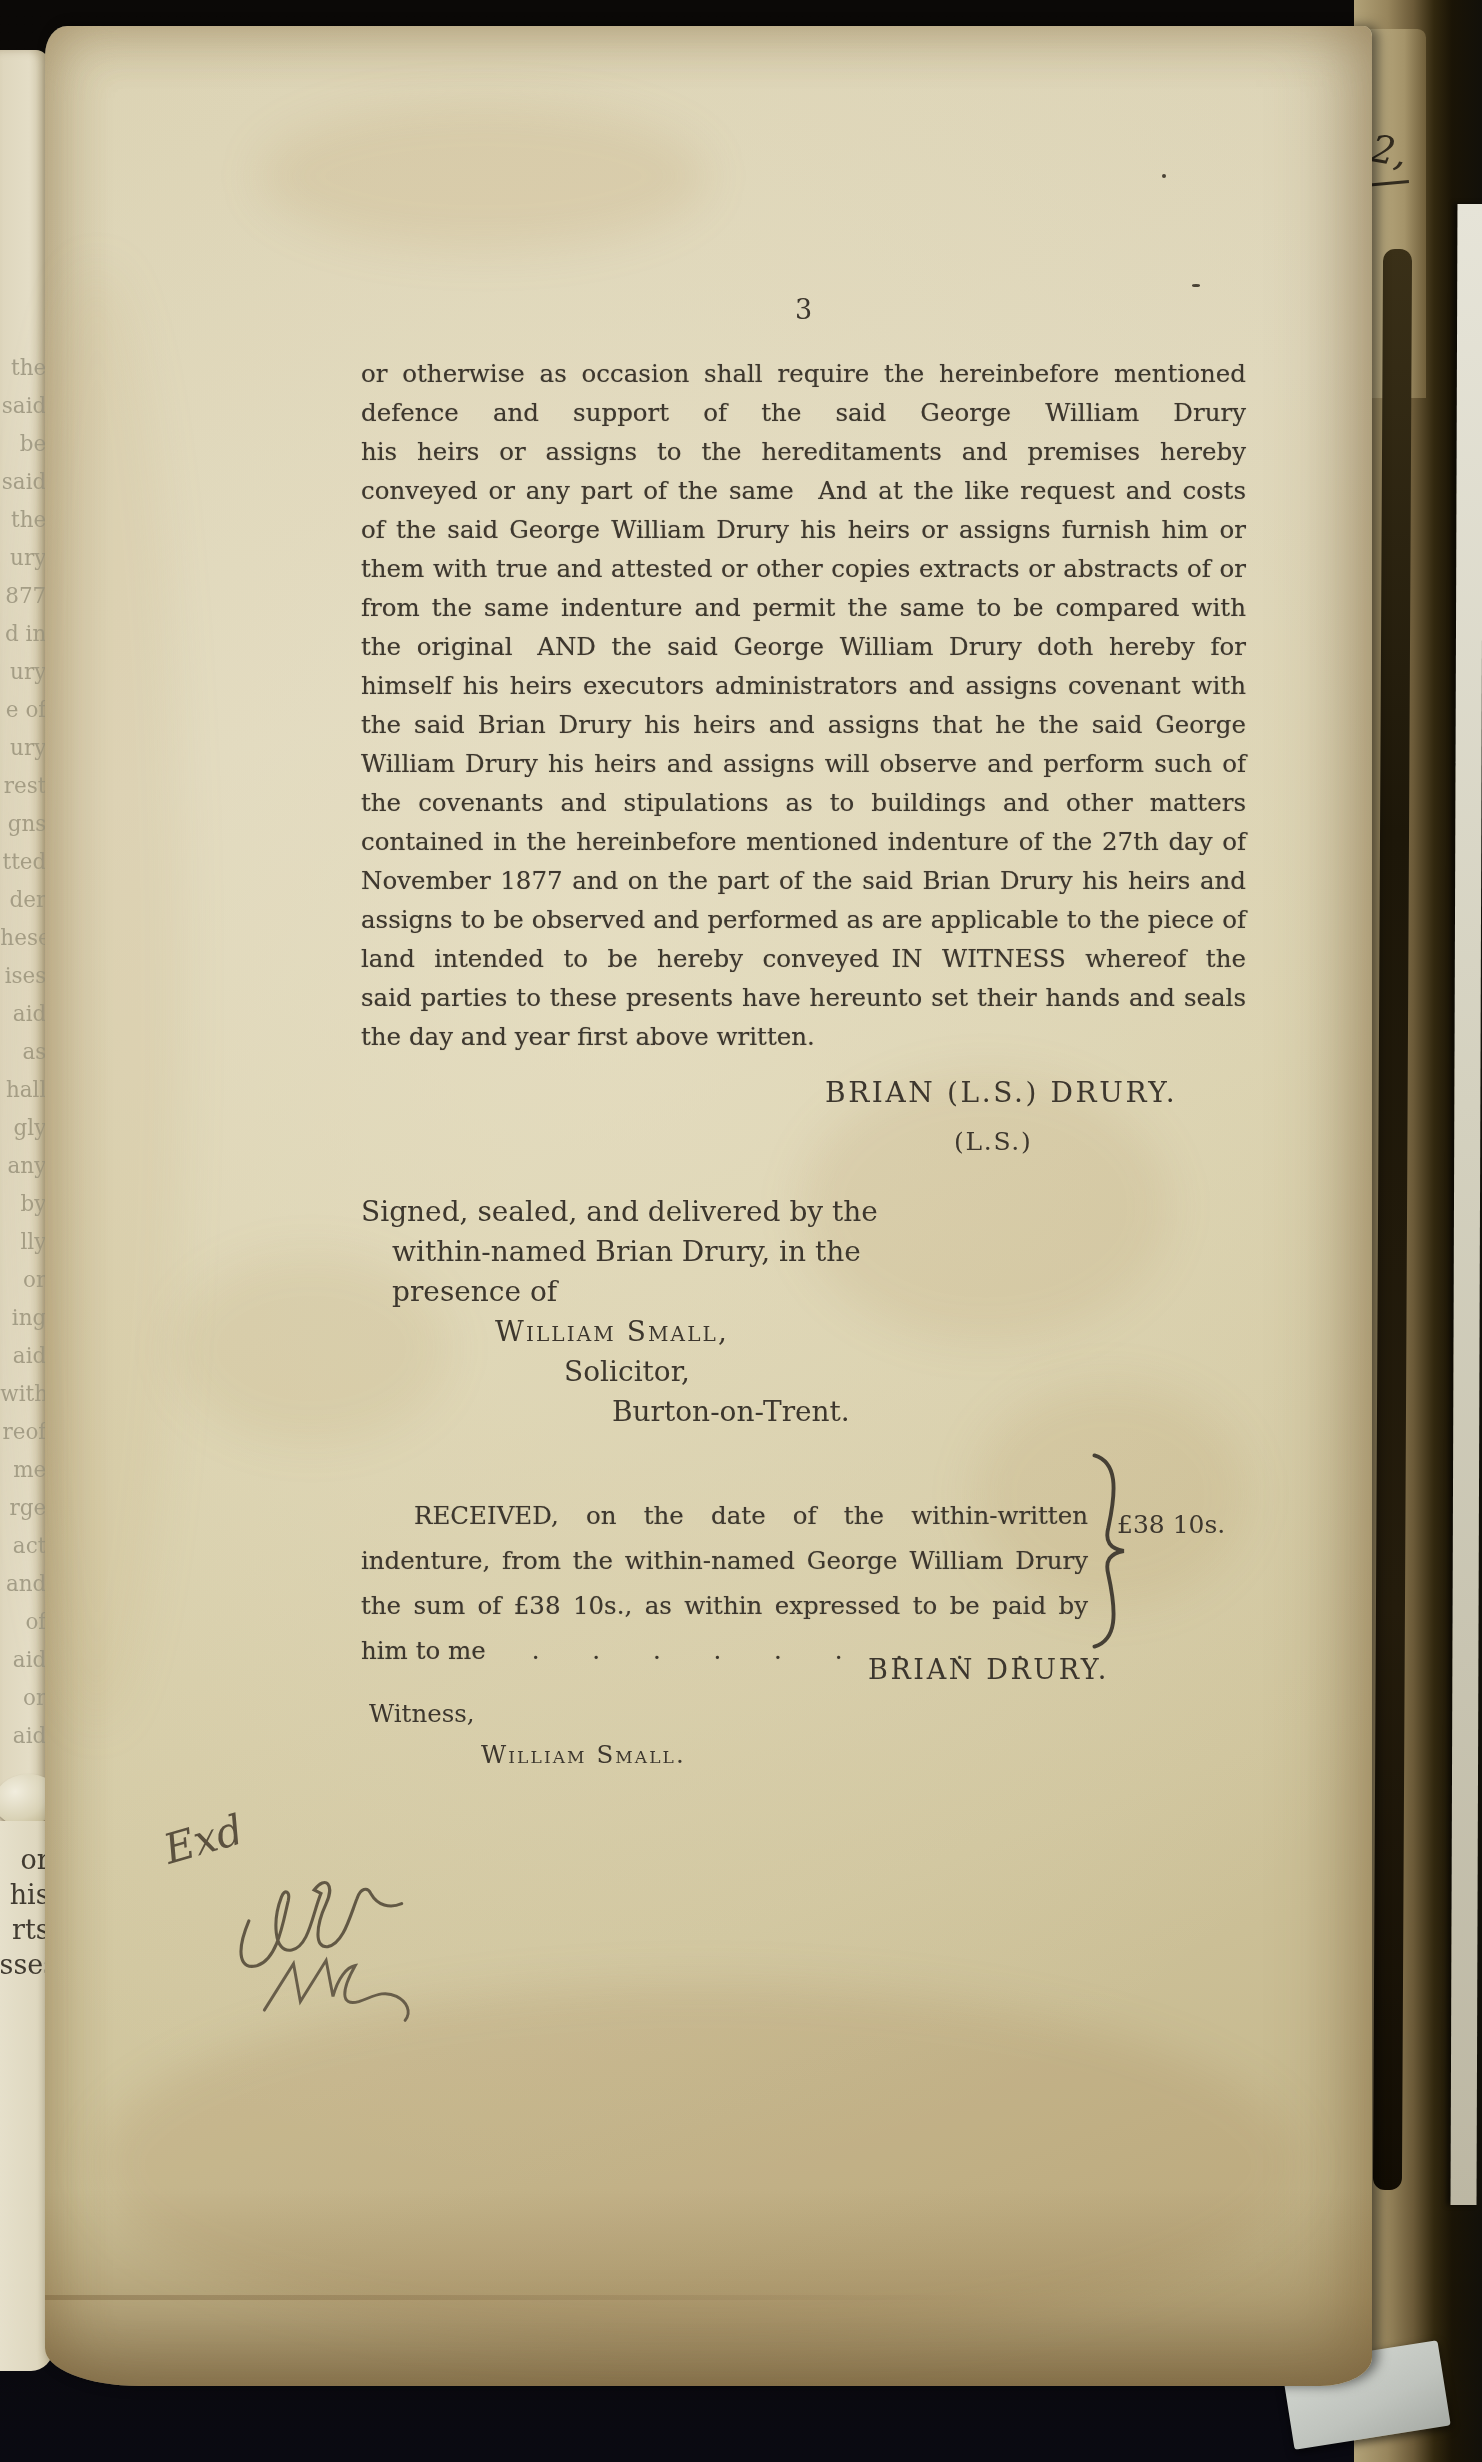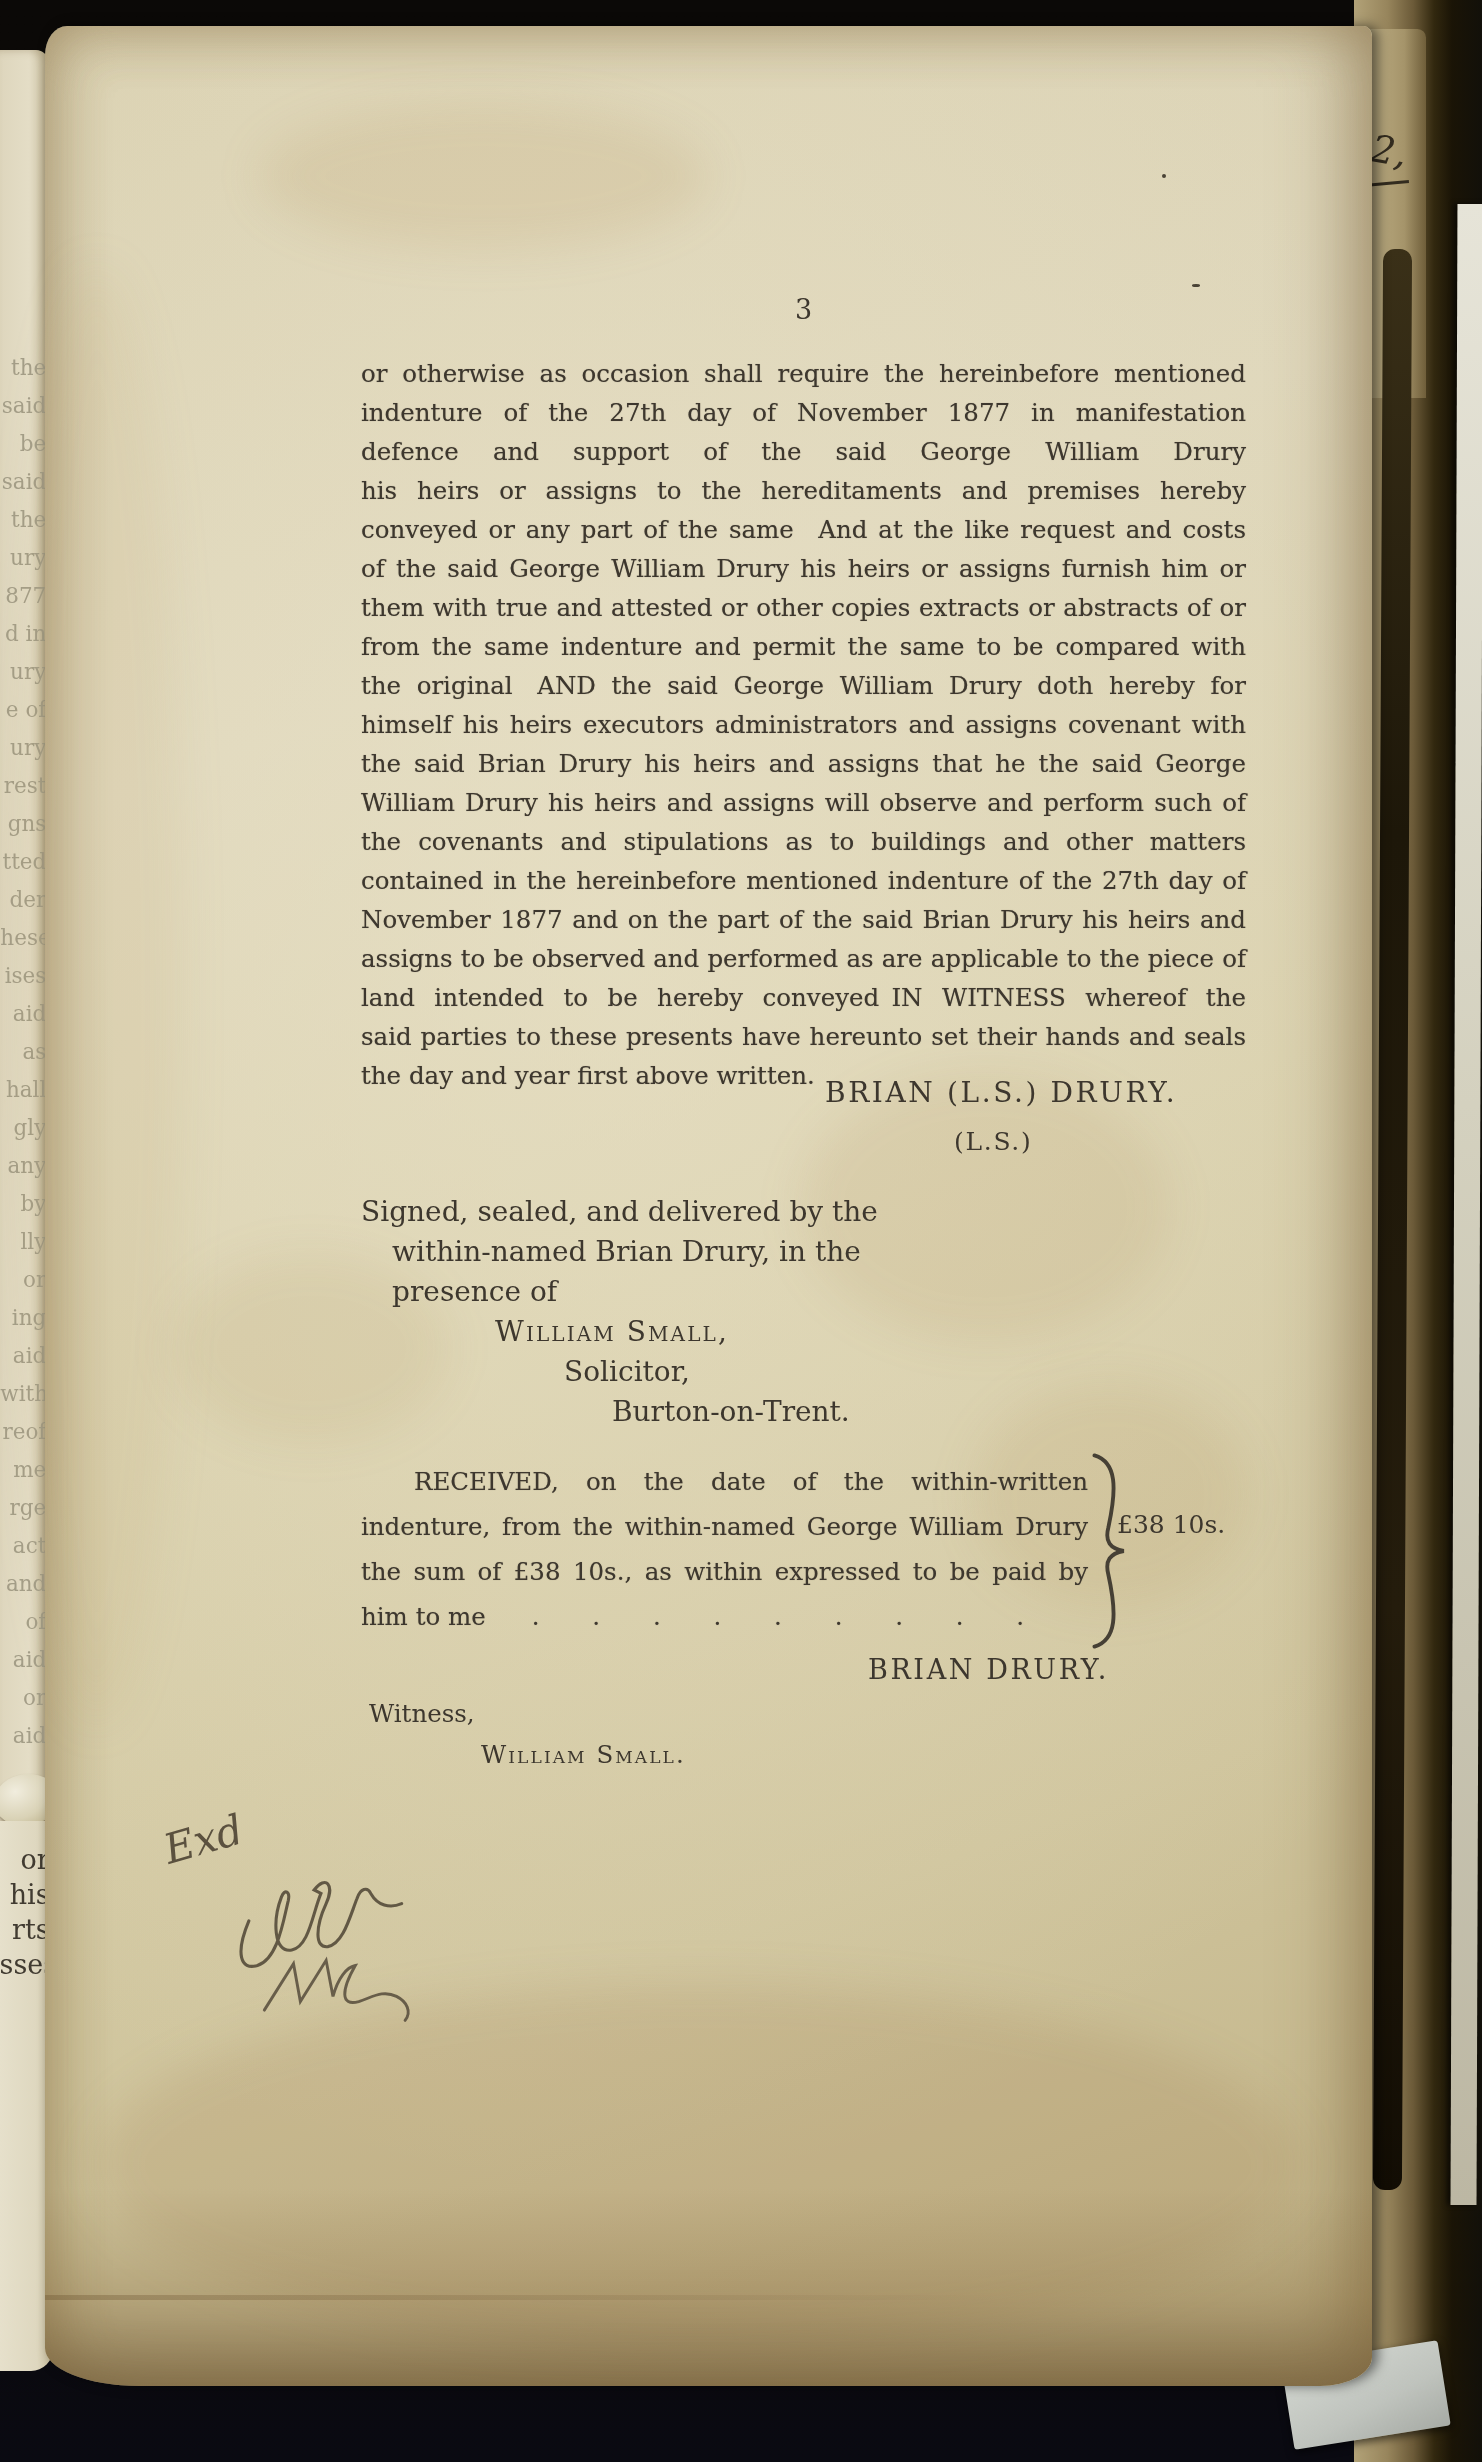--- a/index.html
+++ b/index.html
@@ -85,21 +85,21 @@
   .attest{position:absolute;left:316px;top:1166px;font-size:28px;line-height:40px;}
   .att-l2,.att-l3{margin-left:31px;}
   .sc{font-variant:small-caps;letter-spacing:2.1px;}
   .wit-name{margin-left:134px;}
   .wit-title{margin-left:203px;}
   .wit-place{margin-left:251px;}
 
   .receipt{position:absolute;left:316px;top:1433px;width:727px;
     font-size:24.5px;line-height:45px;text-shadow:0 0 0.9px rgba(58,50,40,.4);}
   .rcpt-line{text-align:justify;text-align-last:justify;}
-  .rcpt-line.first{padding-left:53px;}
+  .rcpt-line.first{padding-left:53px;margin-top:34px;}
   .rcpt-last{display:flex;}
   .leader{margin-left:46px;letter-spacing:0;word-spacing:45px;}
   .brace{position:absolute;left:1046px;top:1426px;}
   .amount{position:absolute;left:1072px;top:1484px;font-size:25px;}
   .rcpt-sig{position:absolute;left:823px;top:1628px;font-size:27px;letter-spacing:2.6px;}
   .witness-label{position:absolute;left:324px;top:1673px;font-size:24.5px;text-align:center;}
   .witness-name{position:absolute;left:436px;top:1714px;font-size:24.5px;}
 
   .handwriting{position:absolute;left:94px;top:1759px;}
 </style>
@@ -181,21 +181,20 @@
     <div class="crease"></div>
     <div class="bottom-shade"></div>
     <div class="speck" style="left:1117px;top:148px;width:4.3px;height:4.3px;"></div>
     <div class="speck" style="left:1147px;top:258px;width:7.7px;height:2.6px;"></div>
 
     <div class="page-number">3</div>
 
     <div class="deed">
 
     <div class="deed-line">or otherwise as occasion shall require the hereinbefore mentioned</div>
-        <div class="deed-line">indenture of the 27th day of November 1877 in manifestation</div>
         <div class="deed-line">defence and support of the said George William Drury</div>
         <div class="deed-line">his heirs or assigns to the hereditaments and premises hereby</div>
         <div class="deed-line">conveyed or any part of the same And at the like request and costs</div>
         <div class="deed-line">of the said George William Drury his heirs or assigns furnish him or</div>
         <div class="deed-line">them with true and attested or other copies extracts or abstracts of or</div>
         <div class="deed-line">from the same indenture and permit the same to be compared with</div>
         <div class="deed-line">the original AND the said George William Drury doth hereby for</div>
         <div class="deed-line">himself his heirs executors administrators and assigns covenant with</div>
         <div class="deed-line">the said Brian Drury his heirs and assigns that he the said George</div>
         <div class="deed-line">William Drury his heirs and assigns will observe and perform such of</div>

